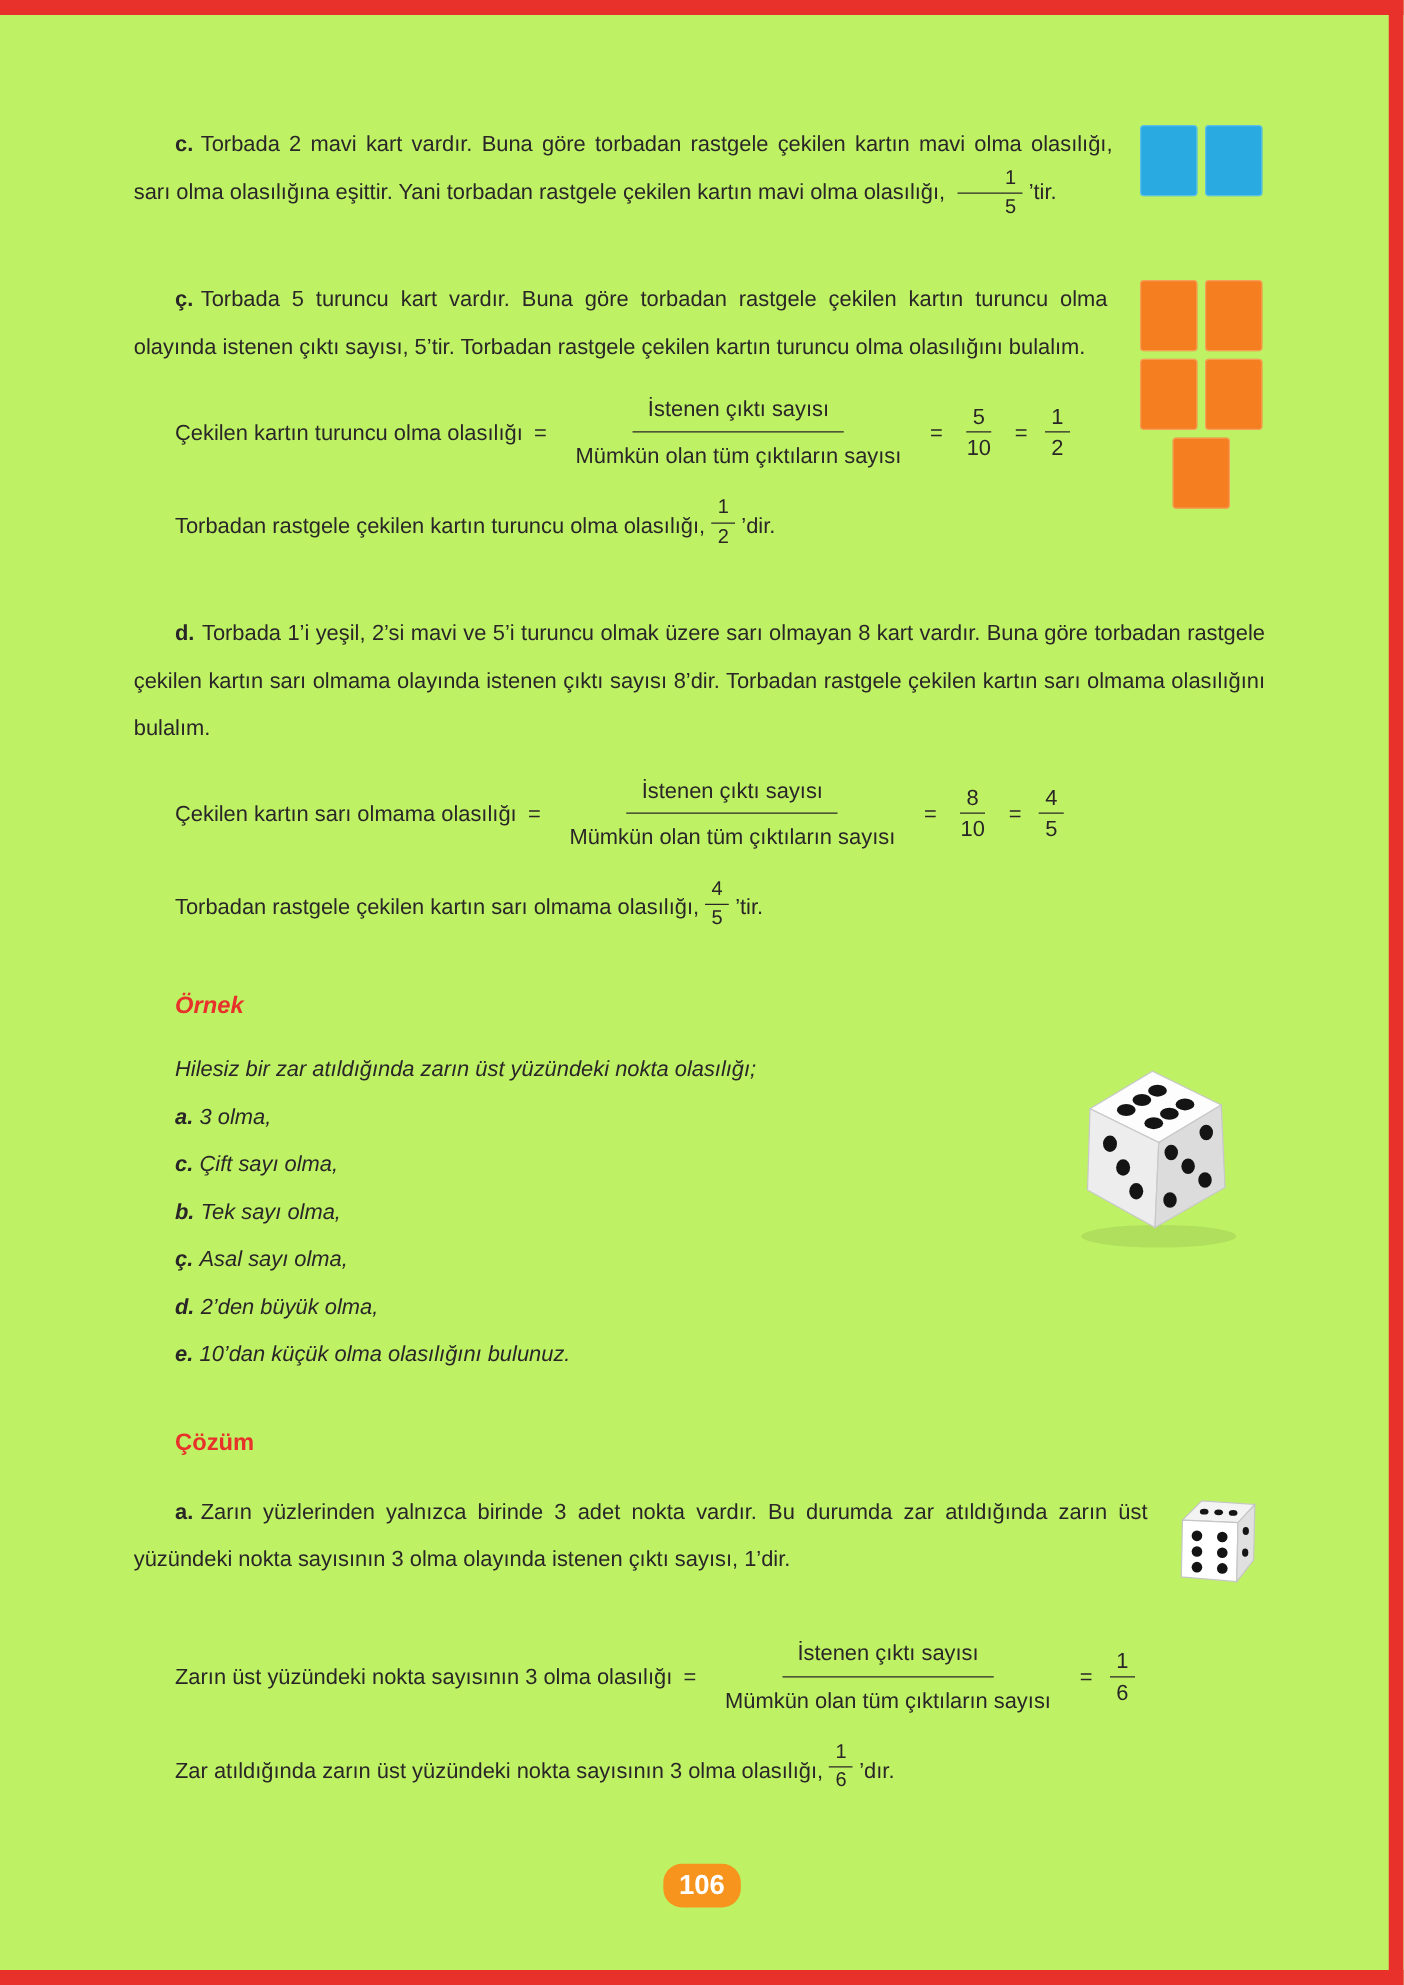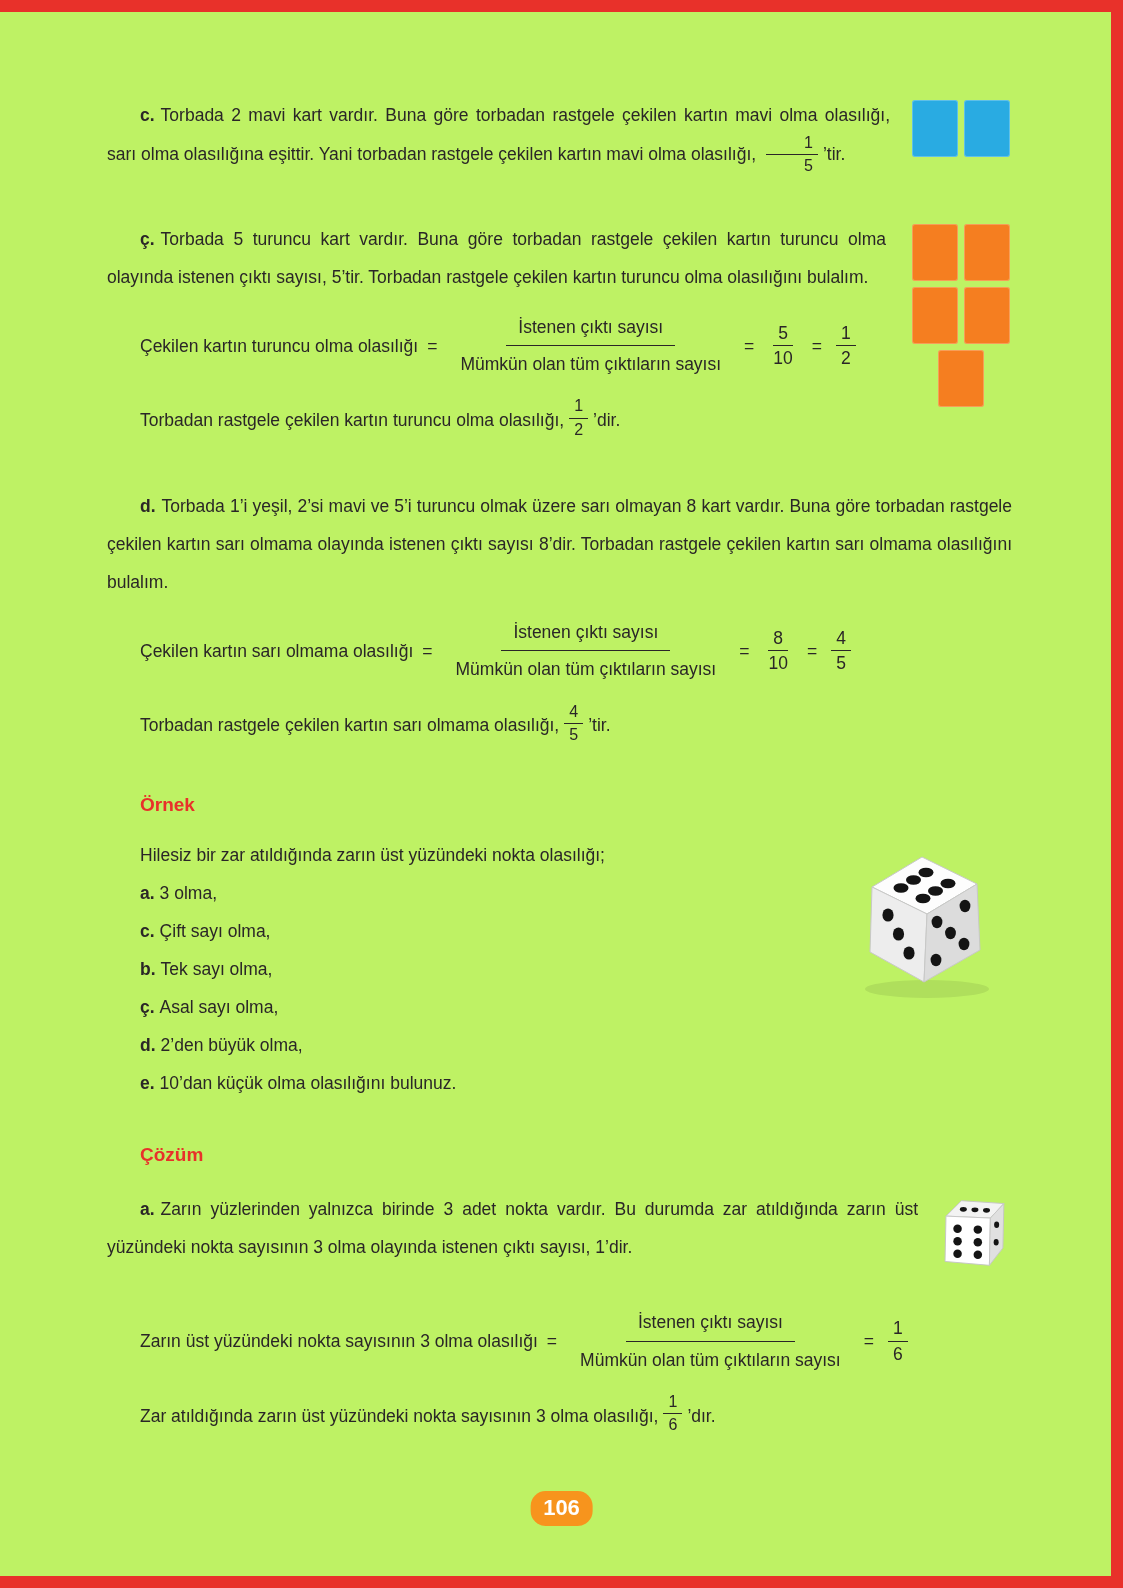--- a/index.html
+++ b/index.html
@@ -33,21 +33,21 @@
   .bigfrac .fden { padding:5px 12px 0; text-align:center; }
   .nfrac { display:inline-flex; flex-direction:column; align-items:center; line-height:1.15; margin:0 5px; vertical-align:middle; }
   .nfrac .fnum { border-bottom:1.6px solid var(--text,#2a2627); padding:0 5px 2px; min-width:16px; text-align:center; }
   .nfrac .fden { padding:2px 5px 0; min-width:16px; text-align:center; }
   .nfrac.small { font-size:16px; }
 
   .result { display:flex; align-items:flex-end; margin:20px 0 0 33px; }
 
   .heading { font-size:19px; color:var(--red,#e8312a); margin:0 0 12px 33px; }
   .heading.bold { font-weight:bold; }
-  .sec-ornek { margin-top:2px; }
+  .sec-ornek { margin-top:2px;font-style:italic; }
   .die-large-wrap { float:right; margin:6px 0 6px 20px; }
   .die-small-wrap { float:right; margin:2px 0 4px 16px; }
   .list .li { margin:0; }
   .list .li .lbl { margin-right:5px; }
   .list { margin-left:33px; }
   .sec-cozum { margin-top:34px; }
 
   .badge { position:absolute; left:50%; transform:translateX(-50%); bottom:62px;
            background:var(--badge,#f7941d); color:#fff; font-weight:bold; font-size:22px;
            line-height:1; padding:6px 13px 7px; border-radius:15px; }

